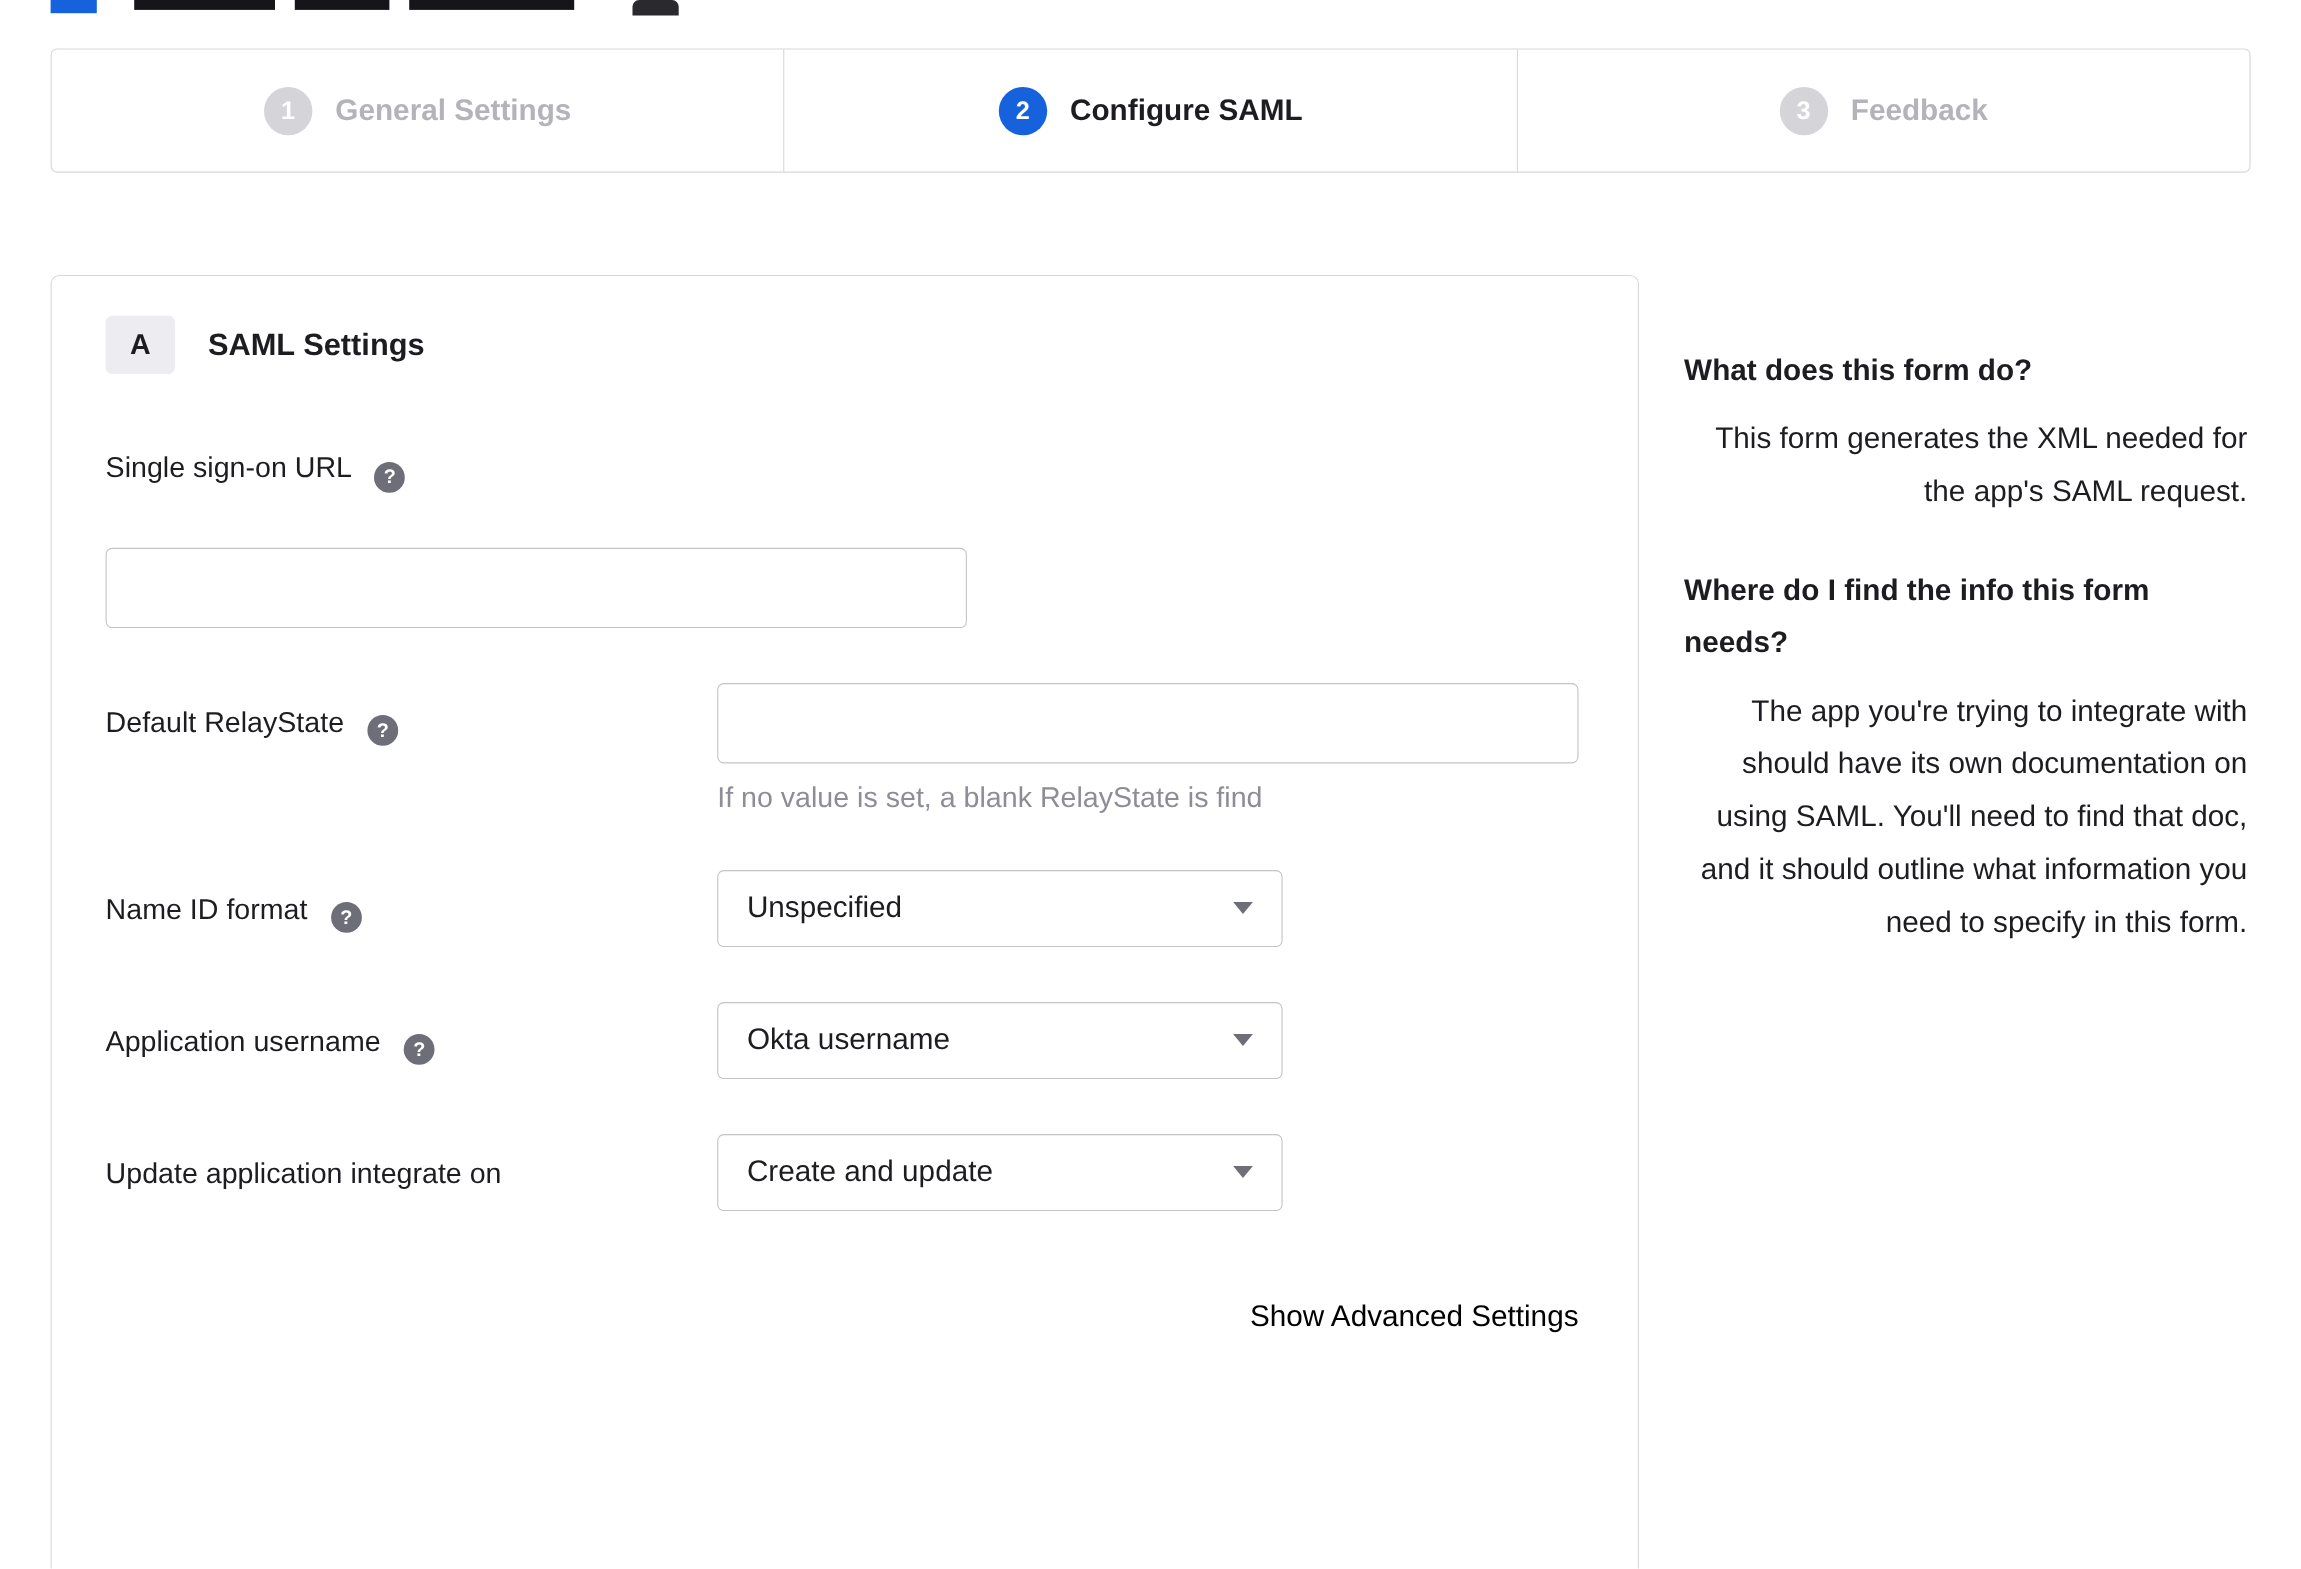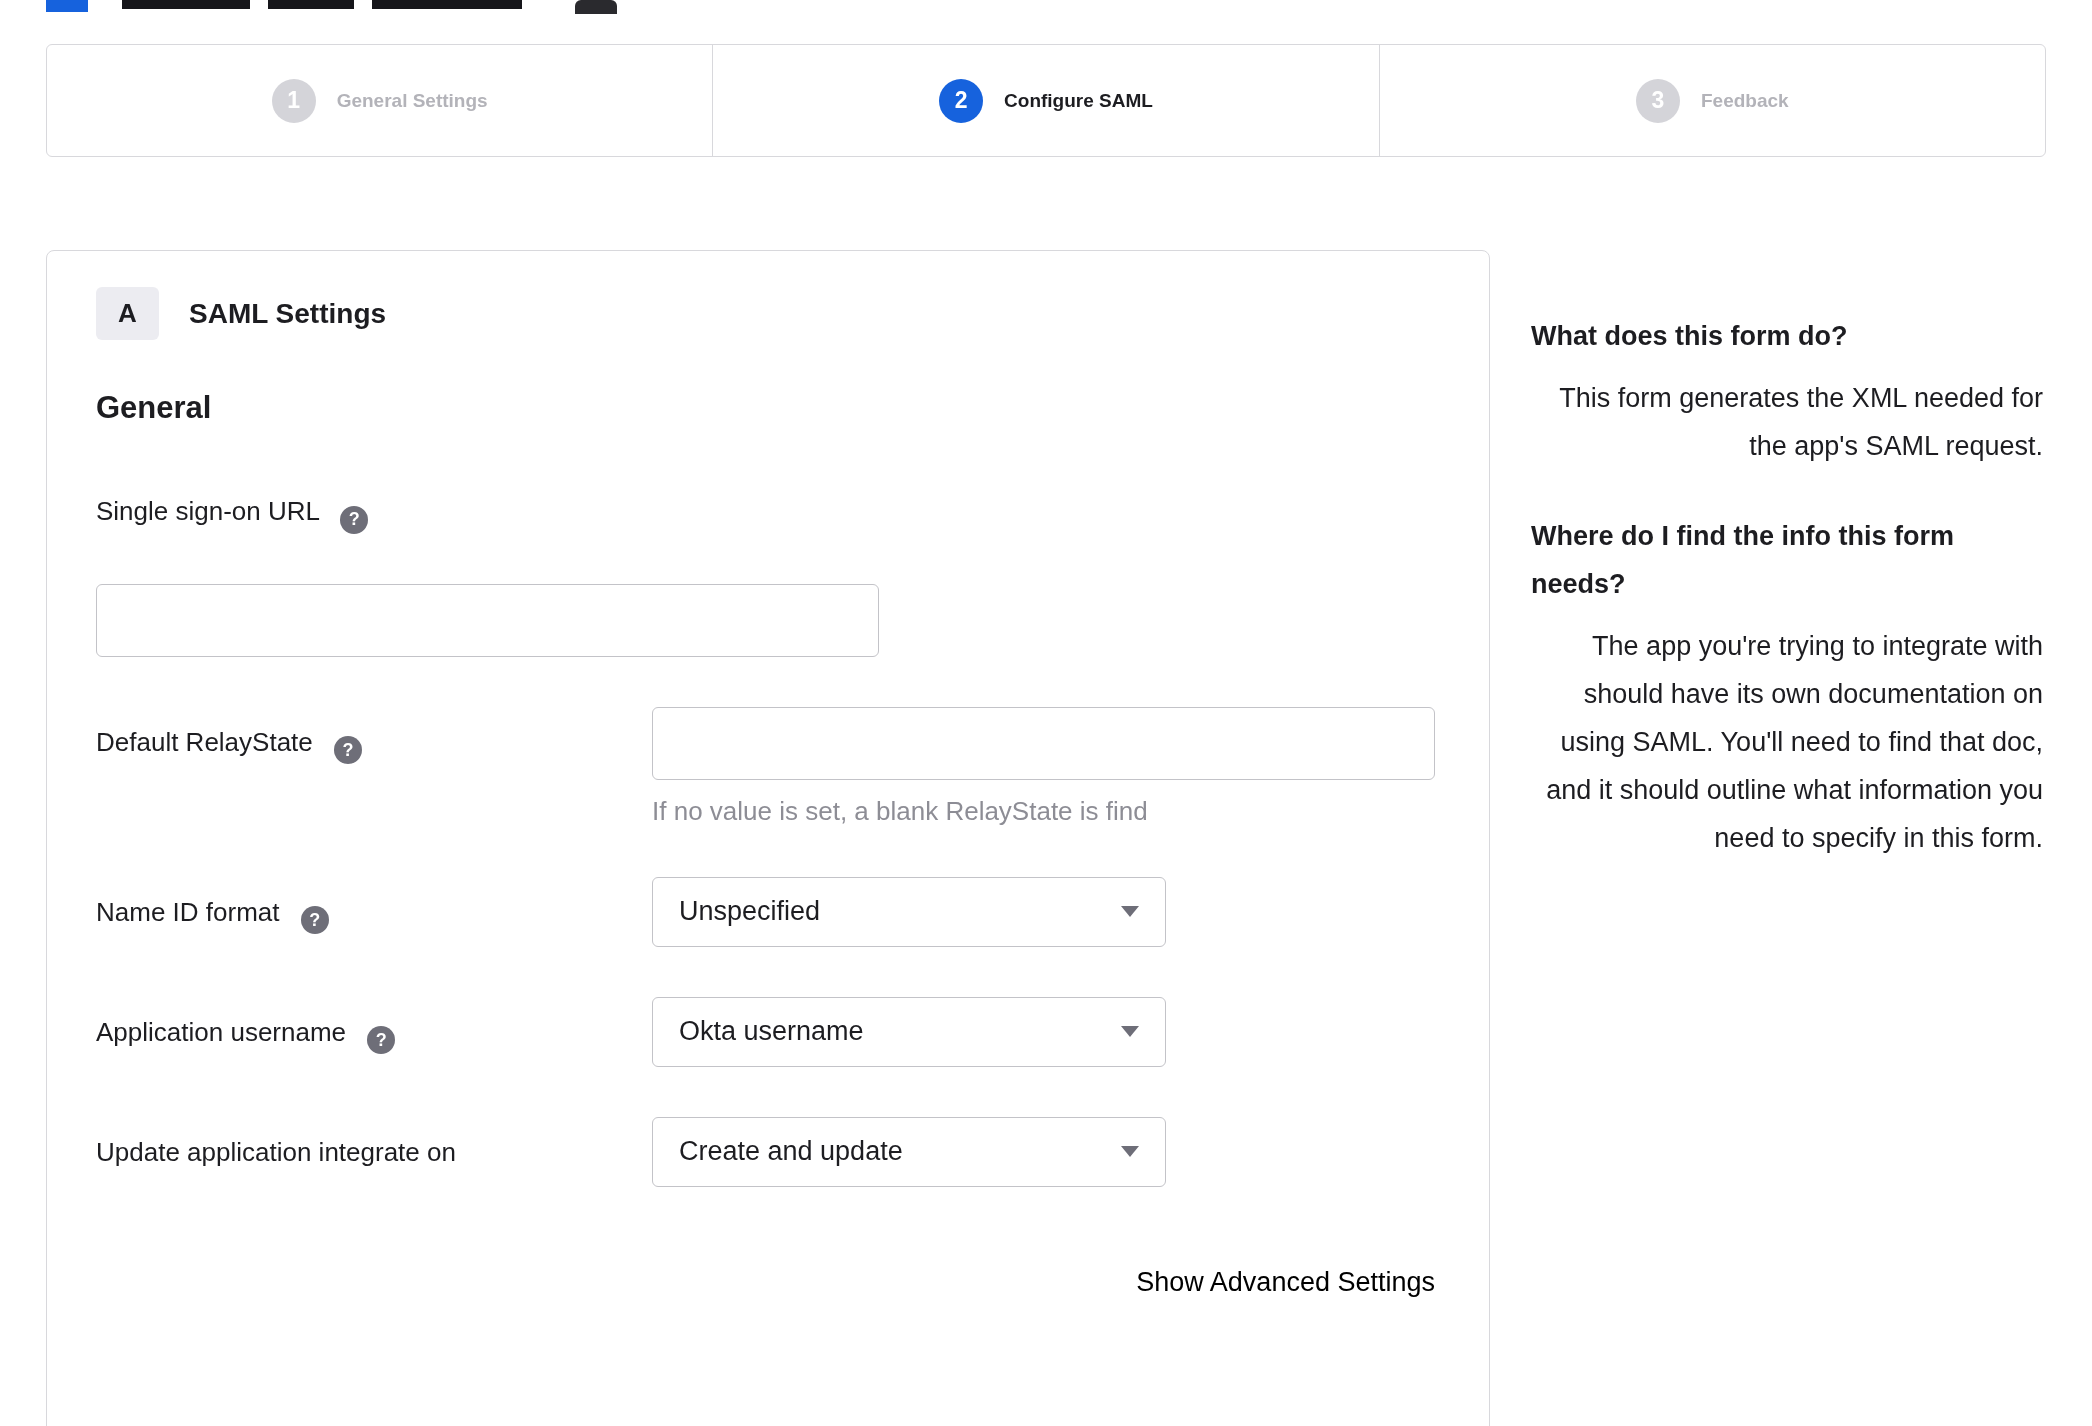--- a/index.html
+++ b/index.html
@@ -37,21 +37,21 @@
   }
   .step:last-child { border-right: none; }
   .step-circle {
     width: 44px; height: 44px; border-radius: 50%;
     display: flex; align-items: center; justify-content: center;
     background: #d4d4d9; color: #ffffff;
     font-size: 23px; font-weight: bold;
     flex: none;
   }
   .step.active .step-circle { background: #1662dd; }
-  .step-label { font-size: 19px; font-weight: bold; color: #b3b3b9; }
+  .step-label { font-size: 27px; font-weight: bold; color: #b3b3b9; }
   .step.active .step-label { color: #1d1d21; }
 
   
   .main { display: flex; align-items: flex-start; margin: 93px 46px 0 46px; }
 
   .panel {
     width: 1444px;
     min-height: 1300px;
     border: 1px solid #d8d8dc;
     border-radius: 8px;
@@ -165,21 +165,20 @@
 
 <div class="main">
 
   <div class="panel">
 
     <div class="panel-header">
       <div class="badge-a">A</div>
       <div class="section-title">SAML Settings</div>
     </div>
 
-    <div class="group-title">General</div>
 
     <div class="form">
 
       <div class="form-row">
         <div class="form-label">
           <span>Single sign-on URL</span>
           <span class="help-dot">?</span>
         </div>
       </div>
 

